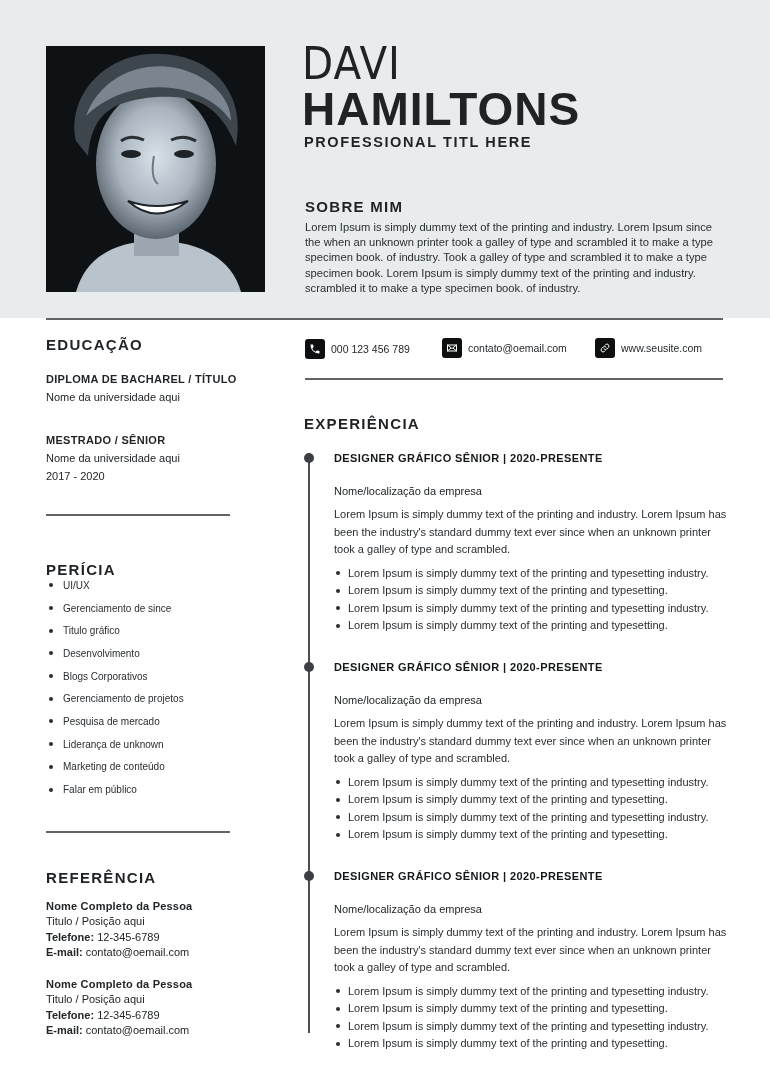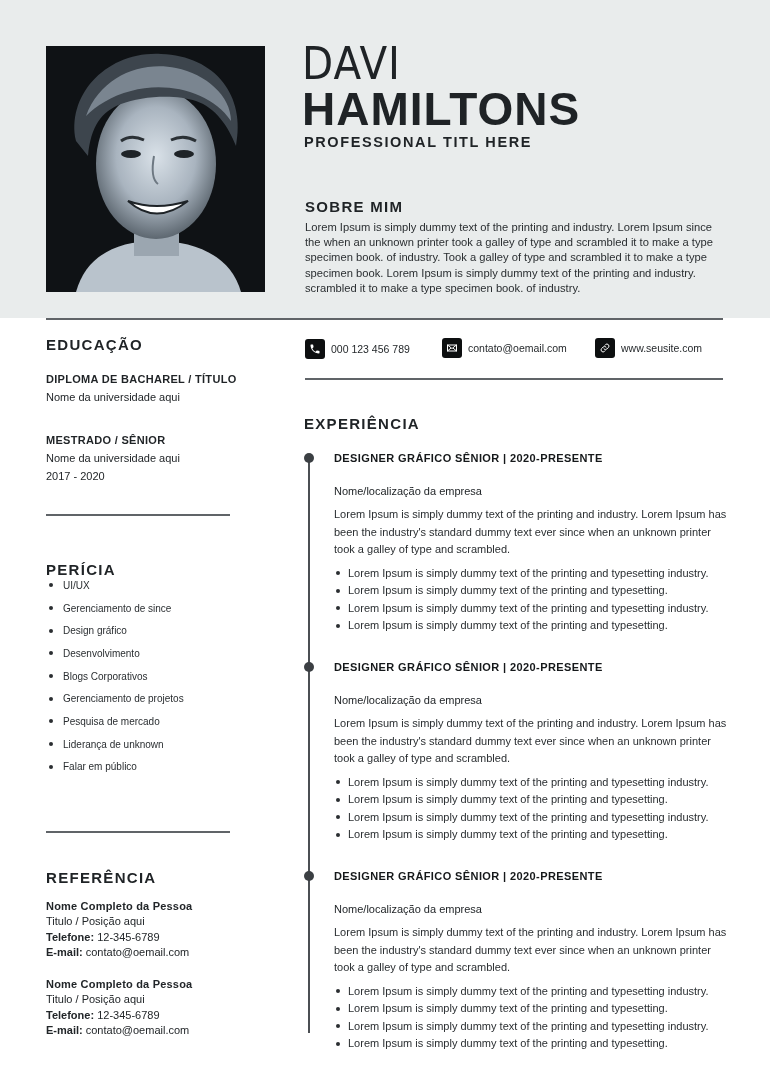--- a/index.html
+++ b/index.html
@@ -133,41 +133,45 @@
   <li>
       <span class="dot"></span>
       <span>UI/UX</span>
     </li>
   <li>
       <span class="dot"></span>
       <span>Gerenciamento de since</span>
     </li>
   <li>
       <span class="dot"></span>
-      <span>Design gráfico</span>
+      <span>Titulo gráfico</span>
     </li>
   <li>
       <span class="dot"></span>
       <span>Desenvolvimento</span>
     </li>
   <li>
       <span class="dot"></span>
       <span>Blogs Corporativos</span>
     </li>
   <li>
       <span class="dot"></span>
       <span>Gerenciamento de projetos</span>
     </li>
   <li>
       <span class="dot"></span>
       <span>Pesquisa de mercado</span>
     </li>
   <li>
       <span class="dot"></span>
       <span>Liderança de unknown</span>
+    </li>
+  <li>
+      <span class="dot"></span>
+      <span>Marketing de conteúdo</span>
     </li>
   <li>
       <span class="dot"></span>
       <span>Falar em público</span>
     </li>
 </ul>
 
 <div class="hr" style="left:46px; top:831px; width:184px;"></div>
 
 <div class="sec-title" style="left:46px; top:869px;">REFERÊNCIA</div>

